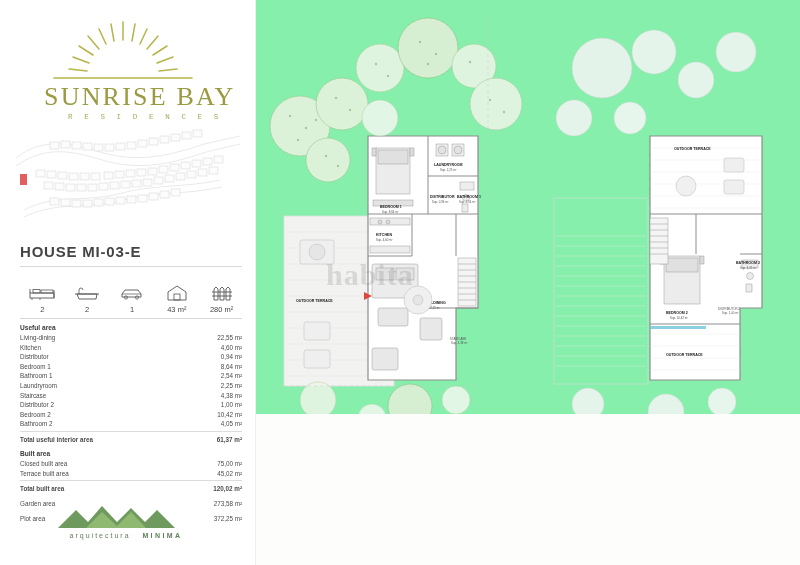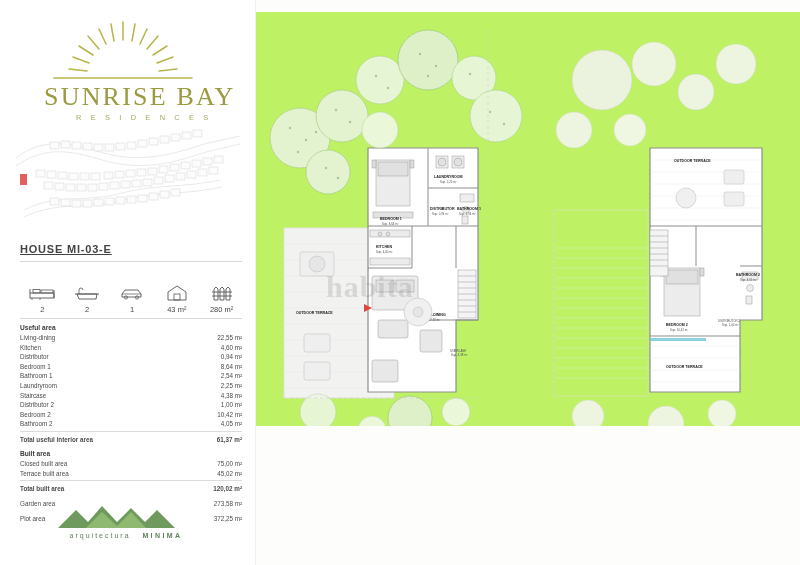--- a/index.html
+++ b/index.html
@@ -33,22 +33,22 @@
   .sun-rays { position: absolute; left: 28px; top: 2px; width: 150px; height: 62px; }
   .logo-word {
     position: absolute; left: 24px; top: 64px;
     font-family: "Liberation Serif", serif;
     font-size: 26px;
     letter-spacing: 2.2px;
     color: #9a9a41;
     font-weight: normal;
   }
   .logo-sub {
-    position: absolute; left: 56px; top: 95px;
-    font-family: Liberation Sans, sans-serif;
+    position: absolute; left: 48px; top: 95px;
+    font-family: Liberation Mono, monospace;
     font-size: 7.5px;
     letter-spacing: 3.6px;
     color: #a8a85e;
     text-align: right;
   }
 
   
   .siteplan {
     position: absolute;
     left: 14px; top: 118px;
@@ -56,25 +56,24 @@
   }
 
   
   .house-title-wrap {
     position: absolute; left: 20px; top: 243px;
     width: 222px;
     border-bottom: 1px solid #d8d8d8;
     padding-bottom: 6px;
   }
   .house-title {
-    font-size: 11px;
+    font-size: 15px;
     font-weight: bold;
     letter-spacing: 0.8px;
     color: #444;
-    text-decoration: underline;
   }
 
   
   .features {
     position: absolute; left: 20px; top: 268px;
     width: 224px; height: 46px;
     display: flex; align-items: flex-end;
   }
   .feature {
     flex: 1;
@@ -136,23 +135,23 @@
     font-size: 7px;
     letter-spacing: 2px;
     color: #5f7f5a;
     margin-top: 2px;
   }
   .minima-text .b { font-weight: bold; letter-spacing: 2.4px; }
 
   
   .drawing {
     position: absolute;
-    left: 256px; top: 12px;
+    left: 256px; top: 0;
     width: 544px; height: 414px;
-    background: #bef264;
+    background: #86efac;
     overflow: hidden;
   }
   .plan-a {
     position: absolute; left: 4px; top: 8px;
     width: 272px; height: 430px;
   }
   .plan-b {
     position: absolute; left: 290px; top: 8px;
     width: 254px; height: 430px;
   }

